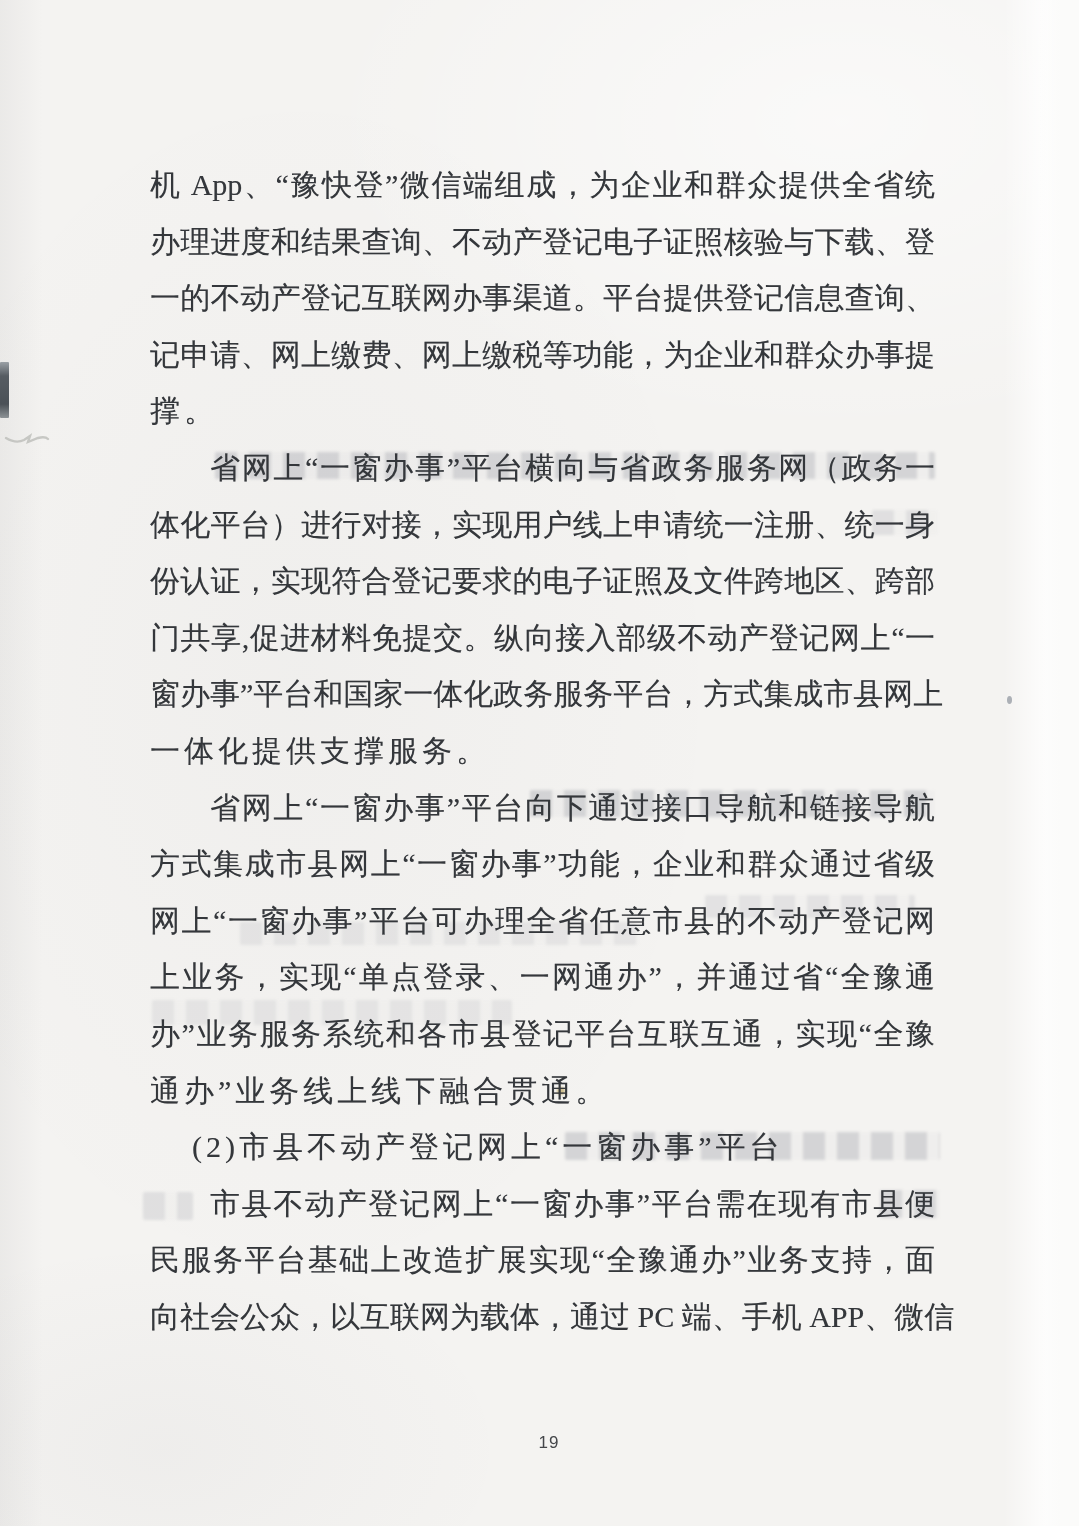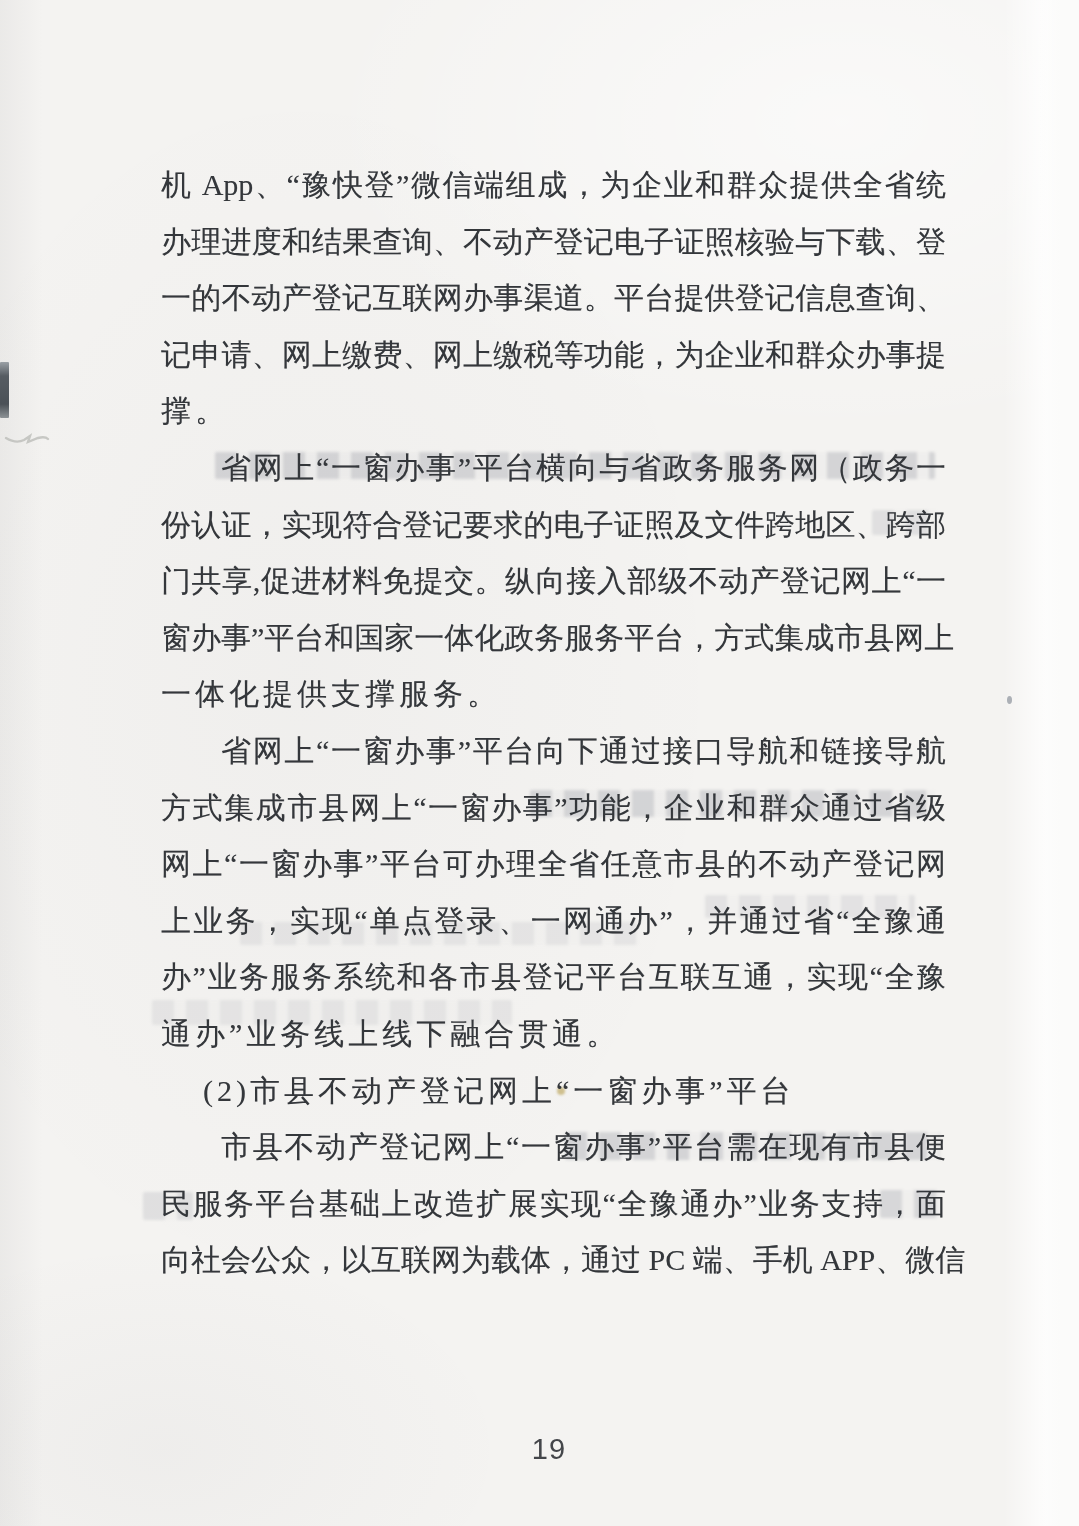--- a/index.html
+++ b/index.html
@@ -19,36 +19,36 @@
       radial-gradient(ellipse 620px 900px at 28% 45%, rgba(60,60,70,0.025), rgba(0,0,0,0) 70%),
       radial-gradient(ellipse 700px 420px at 78% 8%, rgba(255,255,255,0.55), rgba(255,255,255,0) 75%),
       radial-gradient(ellipse 500px 300px at 15% 95%, rgba(60,60,70,0.03), rgba(0,0,0,0) 70%);
   }
   .scan-edge-right {
     position:absolute; right:0; top:0; width:40px; height:100%;
     background:linear-gradient(90deg, rgba(250,250,249,0), #fbfbfa 55%);
   }
   
   .textblock {
-    position:absolute; left:161px; top:157px; width:785px;
+    position:absolute; left:150px; top:157px; width:785px;
   }
   .line {
     height:56.6px; line-height:56.6px;
     font-size:30px; color:#34373b;
     text-align:justify; text-align-last:justify;
     text-shadow:0.3px 0.3px 0.5px rgba(52,55,60,0.35);
     white-space:nowrap;
   }
   .line.indent { text-indent:2em; }
   .line.short { text-align:left; text-align-last:left; letter-spacing:4px; white-space:normal; }
   .line.heading { text-align:center; text-align-last:left; letter-spacing:4px; text-indent:1.4em; white-space:normal; }
   
   .page-number {
     position:absolute; left:519px; top:1433px; width:60px;
-    text-align:center; font-size:29px; letter-spacing:1px;
+    text-align:center; font-size:17px; letter-spacing:1px;
     color:#44464a;
     font-family:"Liberation Sans","DejaVu Sans",sans-serif;
   }
   
   .bleed {
     position:absolute;
     background:repeating-linear-gradient(90deg,
       rgba(138,141,152,0.55) 0 22px,
       rgba(138,141,152,0.08) 22px 34px);
     filter:blur(1.6px);
@@ -96,20 +96,21 @@
   <div class="bleed" style="left:143px; top:1192px; width:50px; height:28px; opacity:.35;"></div>
   <div class="bleed" style="left:880px; top:1190px; width:60px; height:28px; opacity:.50;"></div>
 
   <main class="textblock">
       <div class="line full">机 App、“豫快登”微信端组成，为企业和群众提供全省统</div>
       <div class="line full">办理进度和结果查询、不动产登记电子证照核验与下载、登</div>
       <div class="line full">一的不动产登记互联网办事渠道。平台提供登记信息查询、</div>
       <div class="line full">记申请、网上缴费、网上缴税等功能，为企业和群众办事提</div>
       <div class="line short">撑。</div>
       <div class="line full indent">省网上“一窗办事”平台横向与省政务服务网（政务一</div>
+      <div class="line full">体化平台）进行对接，实现用户线上申请统一注册、统一身</div>
       <div class="line full">份认证，实现符合登记要求的电子证照及文件跨地区、跨部</div>
       <div class="line full">门共享,促进材料免提交。纵向接入部级不动产登记网上“一</div>
       <div class="line full">窗办事”平台和国家一体化政务服务平台，方式集成市县网上</div>
       <div class="line short">一体化提供支撑服务。</div>
       <div class="line full indent">省网上“一窗办事”平台向下通过接口导航和链接导航</div>
       <div class="line full">方式集成市县网上“一窗办事”功能，企业和群众通过省级</div>
       <div class="line full">网上“一窗办事”平台可办理全省任意市县的不动产登记网</div>
       <div class="line full">上业务，实现“单点登录、一网通办”，并通过省“全豫通</div>
       <div class="line full">办”业务服务系统和各市县登记平台互联互通，实现“全豫</div>
       <div class="line short">通办”业务线上线下融合贯通。</div>

